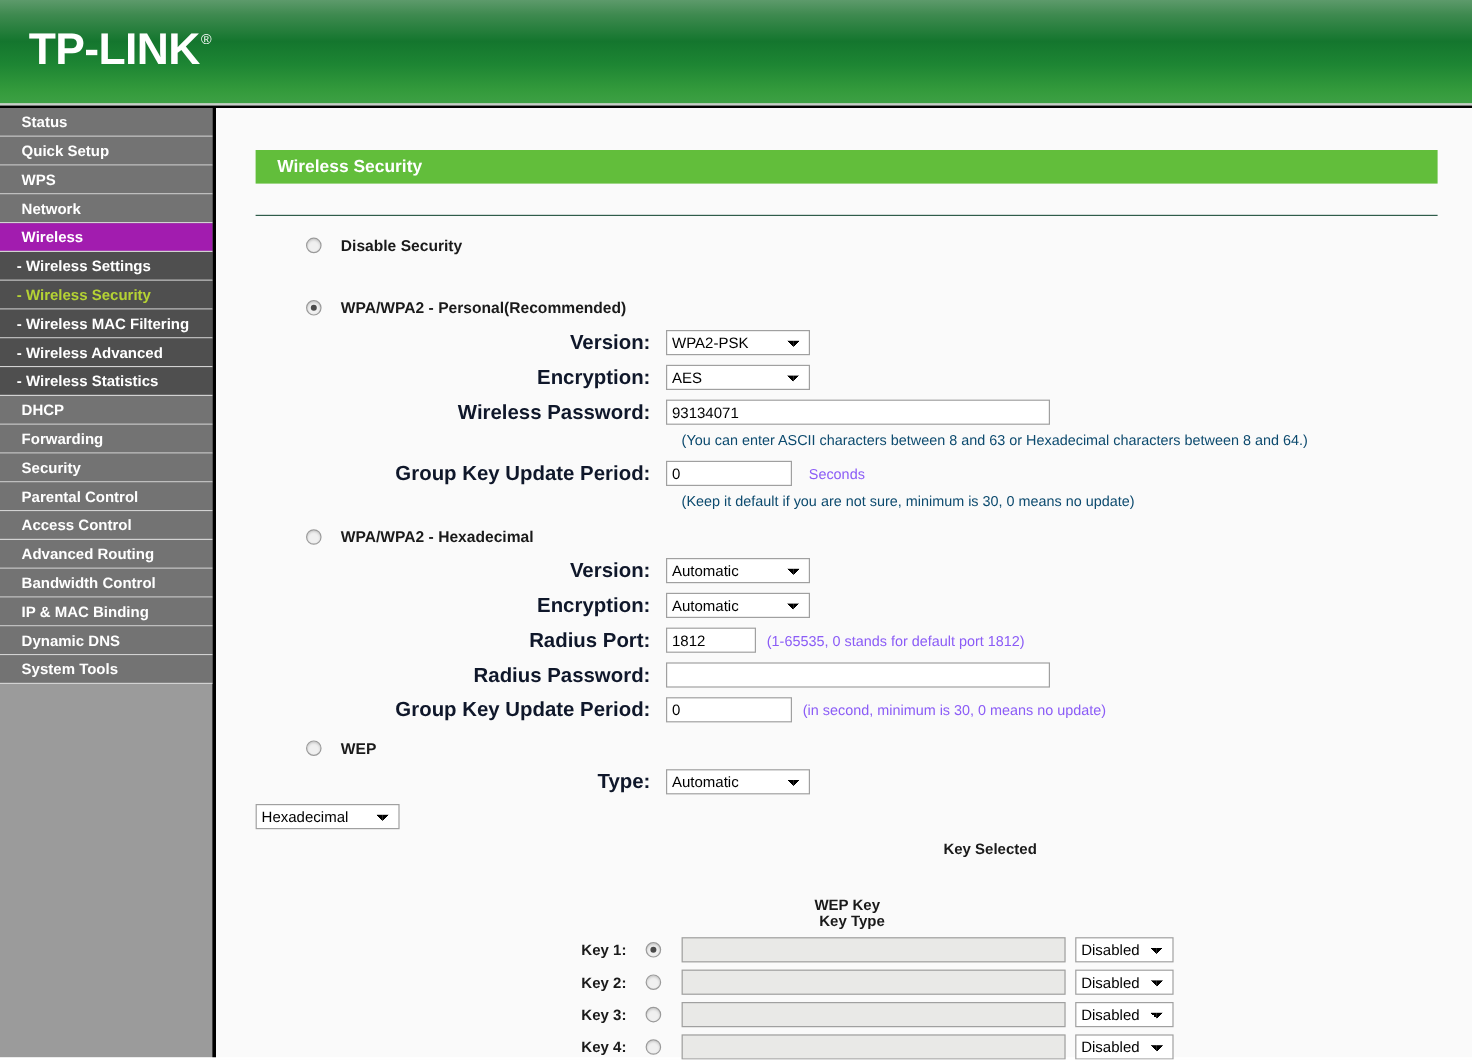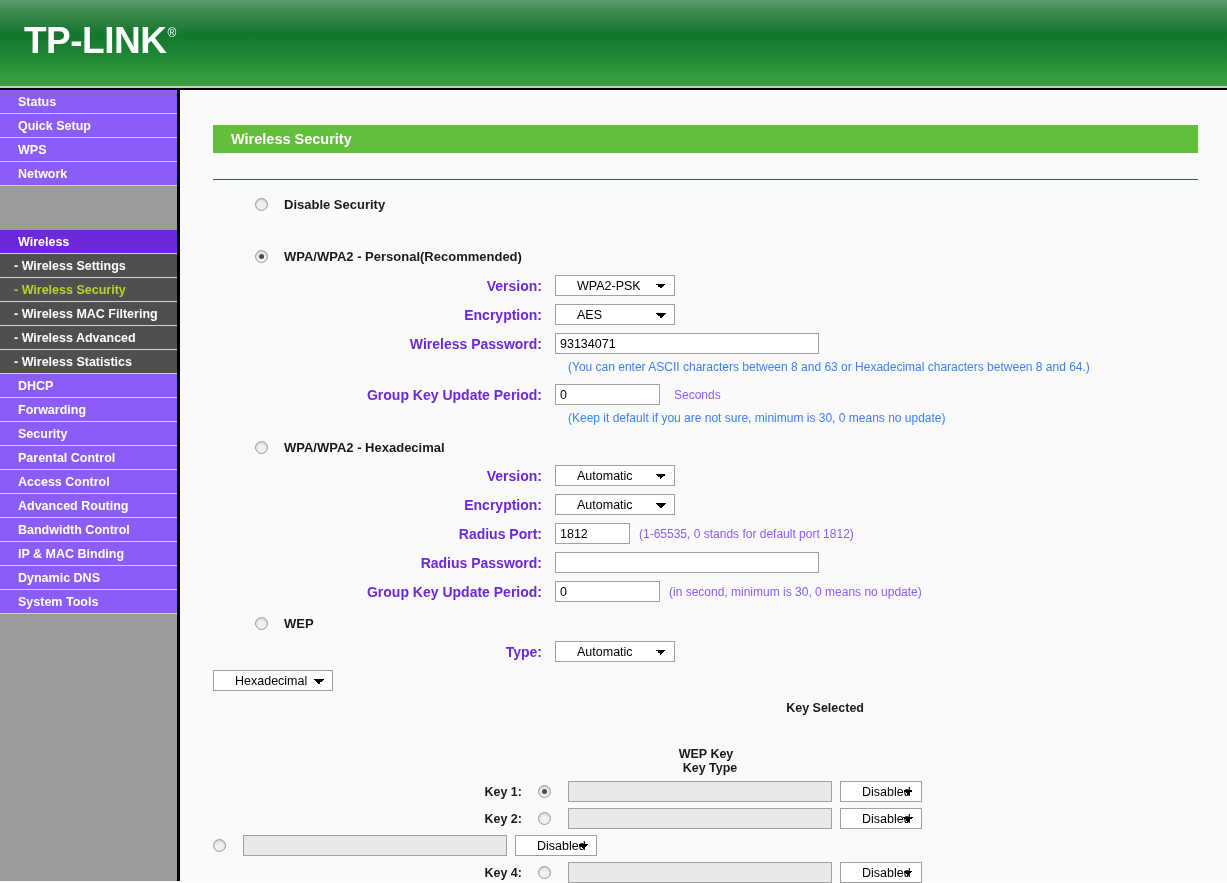--- a/index.html
+++ b/index.html
@@ -56,33 +56,32 @@
     border-right: 3px solid #000000;
     padding-top: 0px;
   }
   .nav-item {
     height: 24px;
     line-height: 24px;
     padding-left: 18px;
     color: #ffffff;
     font-size: 12.5px;
     font-weight: bold;
-    background: #8b5cf6;
+    background: #737373;
     border-bottom: 1px solid #d2d2d2;
     white-space: nowrap;
     cursor: pointer;
   }
   .nav-item.sub {
     background: #4f4f4f;
     padding-left: 14px;
   }
   .nav-item.active {
-    background: #6d28d9;
+    background: #a21caf;
     color: #ffffff;
-    margin-top: 44px;
   }
   .nav-item.sub.active-sub {
     color: #b5d334;
   }
   .nav-item.sub .dash { color: #ffffff; }
   .nav-item.sub.active-sub .dash { color: #b5d334; }
 
   
   #main {
     flex: 1;
@@ -149,45 +148,45 @@
   
   .frow {
     display: flex;
     align-items: center;
     margin-top: 8px;
   }
   .frow .flabel {
     width: 342px;
     text-align: right;
     padding-right: 13px;
-    font-size: 14px;
-    font-weight: bold;
-    color: #6d28d9;
+    font-size: 17px;
+    font-weight: bold;
+    color: #0f172a;
   }
   .note {
     font-size: 12px;
-    color: #3b82f6;
+    color: #0c4a6e;
     margin-top: 6px;
     margin-left: 355px;
   }
   .inline-note {
     font-size: 12px;
     color: #8b5cf6;
     margin-left: 9px;
   }
 
   
   select.sel {
     height: 21px;
     font-size: 12.5px;
     font-family: "Liberation Sans", sans-serif;
     background: #ffffff;
     border: 1px solid #a0a0a0;
     color: #000000;
-    padding-left: 21px;
+    padding-left: 4px;
     -webkit-appearance: none;
     -moz-appearance: none;
     appearance: none;
     background-image:
       linear-gradient(45deg, transparent 50%, #000 50%),
       linear-gradient(135deg, #000 50%, transparent 50%);
     background-position:
       calc(100% - 13px) calc(50% + 1px),
       calc(100% - 8px) calc(50% + 1px);
     background-size: 5px 5px, 5px 5px;
@@ -201,21 +200,21 @@
     font-family: "Liberation Sans", sans-serif;
     border: 1px solid #a0a0a0;
     background: #ffffff;
     color: #000000;
     padding: 0 4px;
   }
   input.txt:disabled, input.txt[readonly] {
     background: #e9e9e7;
     color: #000000;
   }
-  .w264 { width: 264px; }
+  .w264 { width: 320px; }
   .w145 { width: 145px; }
   .w105 { width: 105px; }
 
   
   .wep-head {
     display: flex;
     align-items: center;
     margin-top: 10px;
     font-size: 12.5px;
     font-weight: bold;
@@ -390,20 +389,21 @@
           </div>
           <div class="wep-row">
             <span class="k-lbl">Key 2:</span>
             <span class="k-radio">
               <span class="radio"></span>
             </span>
             <input type="text" class="txt w264" disabled="" style="">
             <select class="sel k-type" style="width: 82px;"><option value="Disabled">Disabled</option><option value="64bit">64bit</option><option value="128bit">128bit</option><option value="152bit">152bit</option></select>
           </div>
           <div class="wep-row">
+            <span class="k-lbl">Key 3:</span>
             <span class="k-radio">
               <span class="radio"></span>
             </span>
             <input type="text" class="txt w264" disabled="" style="">
             <select class="sel k-type" style="width: 82px;"><option value="Disabled">Disabled</option><option value="64bit">64bit</option><option value="128bit">128bit</option><option value="152bit">152bit</option></select>
           </div>
           <div class="wep-row">
             <span class="k-lbl">Key 4:</span>
             <span class="k-radio">
               <span class="radio"></span>

